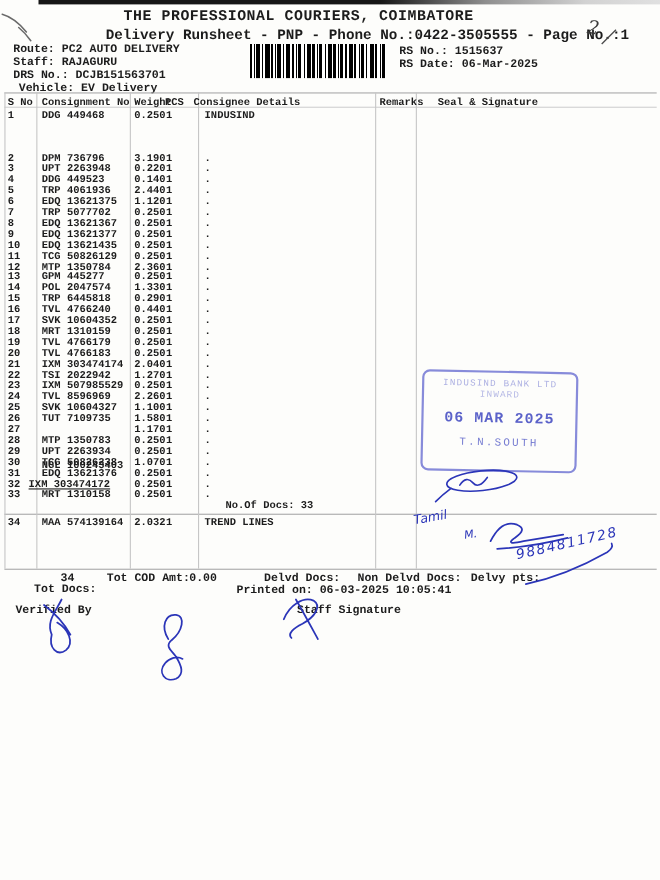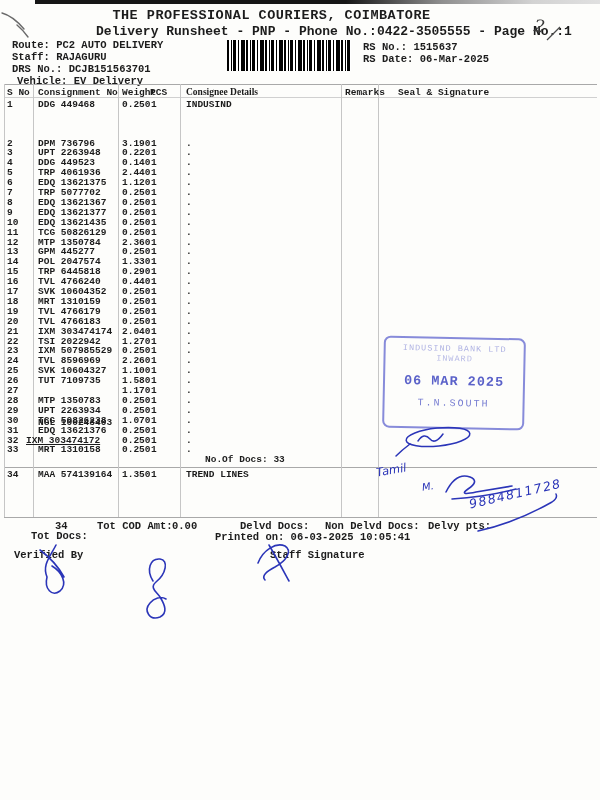--- a/index.html
+++ b/index.html
@@ -74,21 +74,21 @@
   <div class="abs vline" style="left:118px;top:84px;height:433px;"></div>
   <div class="abs vline" style="left:180px;top:84px;height:433px;"></div>
   <div class="abs vline" style="left:341px;top:84px;height:433px;"></div>
   <div class="abs vline" style="left:378px;top:84px;height:433px;"></div>
 
   <div class="abs thead">
     <span style="left:7px;">S No</span>
     <span style="left:38px;">Consignment No</span>
     <span style="left:122px;">Weight</span>
     <span style="left:150px;">PCS</span>
-    <span style="left:186px;font-family:Liberation Serif, serif;">Consignee Details</span>
+    <span style="left:176px;">Consignee Details</span>
     <span style="left:345px;">Remarks</span>
     <span style="left:398px;">Seal &amp; Signature</span>
   </div>
 
   <div>
       <div class="trow" style="top: 100px;">
         <span style="left: 7px;">1</span>
         <span style="left: 38px;">DDG 449468</span>
         <span style="left: 122px;">0.250</span>
         <span style="left: 151px;">1</span>
@@ -314,21 +314,21 @@
       <div class="trow" style="top: 445.4px;">
         <span style="left: 7px;">33</span>
         <span style="left: 38px;">MRT 1310158</span>
         <span style="left: 122px;">0.250</span>
         <span style="left: 151px;">1</span>
         <span style="left: 186px;">.</span>
       </div>
       <div class="trow" style="top: 470px;">
         <span style="left: 7px;">34</span>
         <span style="left: 38px;">MAA 574139164</span>
-        <span style="left: 122px;">1.350</span>
+        <span style="left: 122px;">2.032</span>
         <span style="left: 151px;">1</span>
         <span style="left: 186px;">TREND LINES</span>
       </div>
     </div>
 
   <div class="abs nodocs">No.Of Docs: 33</div>
 
   <div class="abs stamp">
     <div class="l1">INDUSIND BANK LTD</div>
     <div class="l2">INWARD</div>

